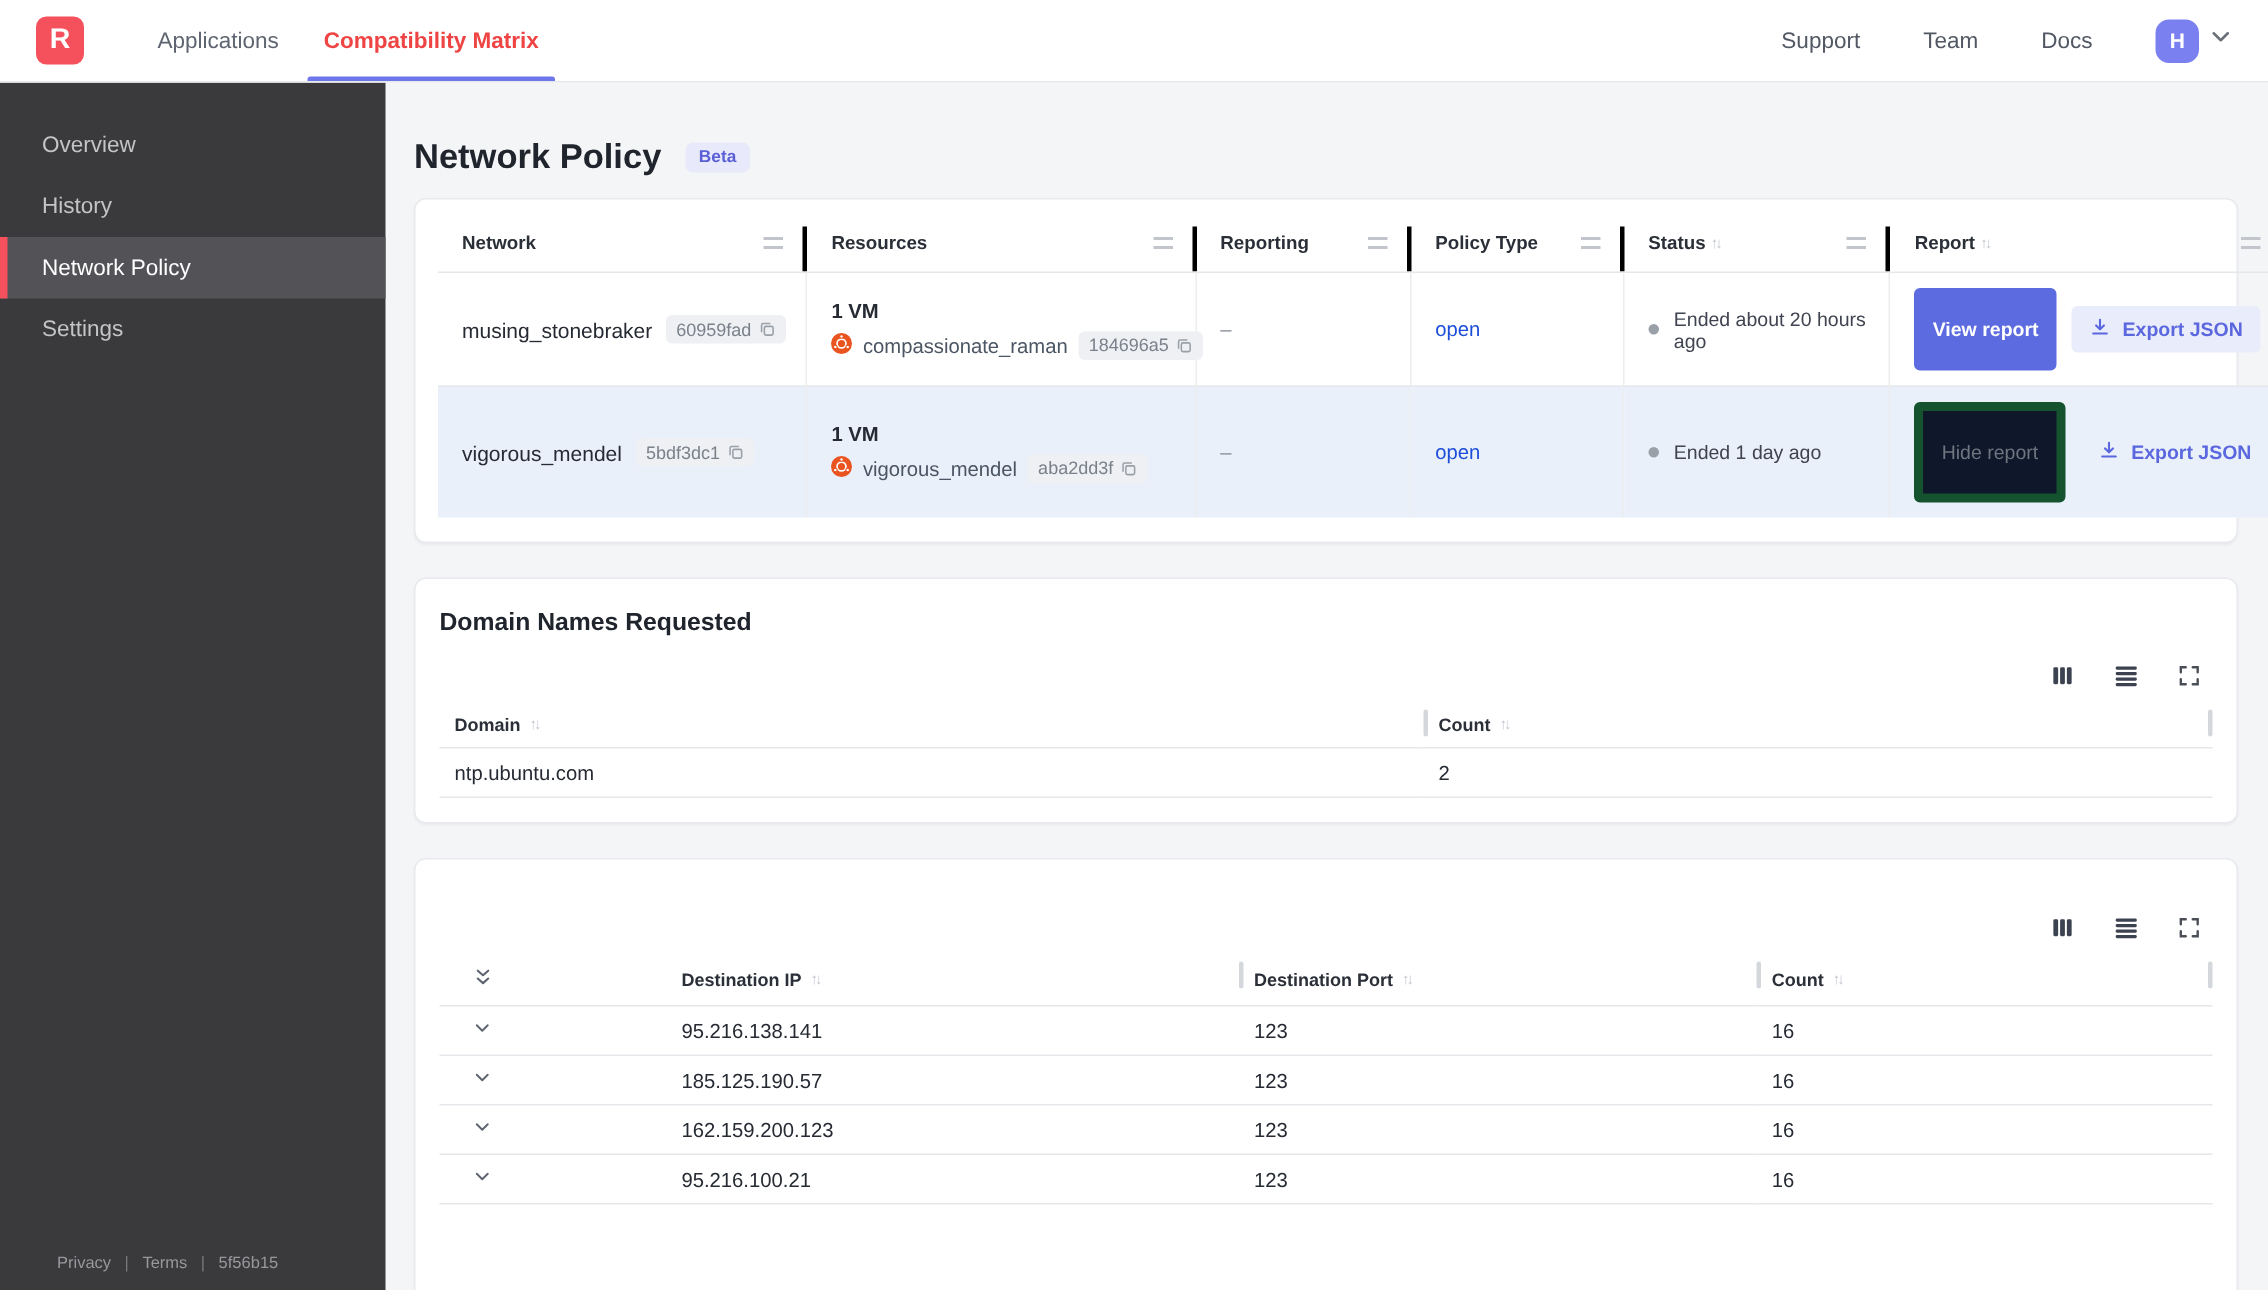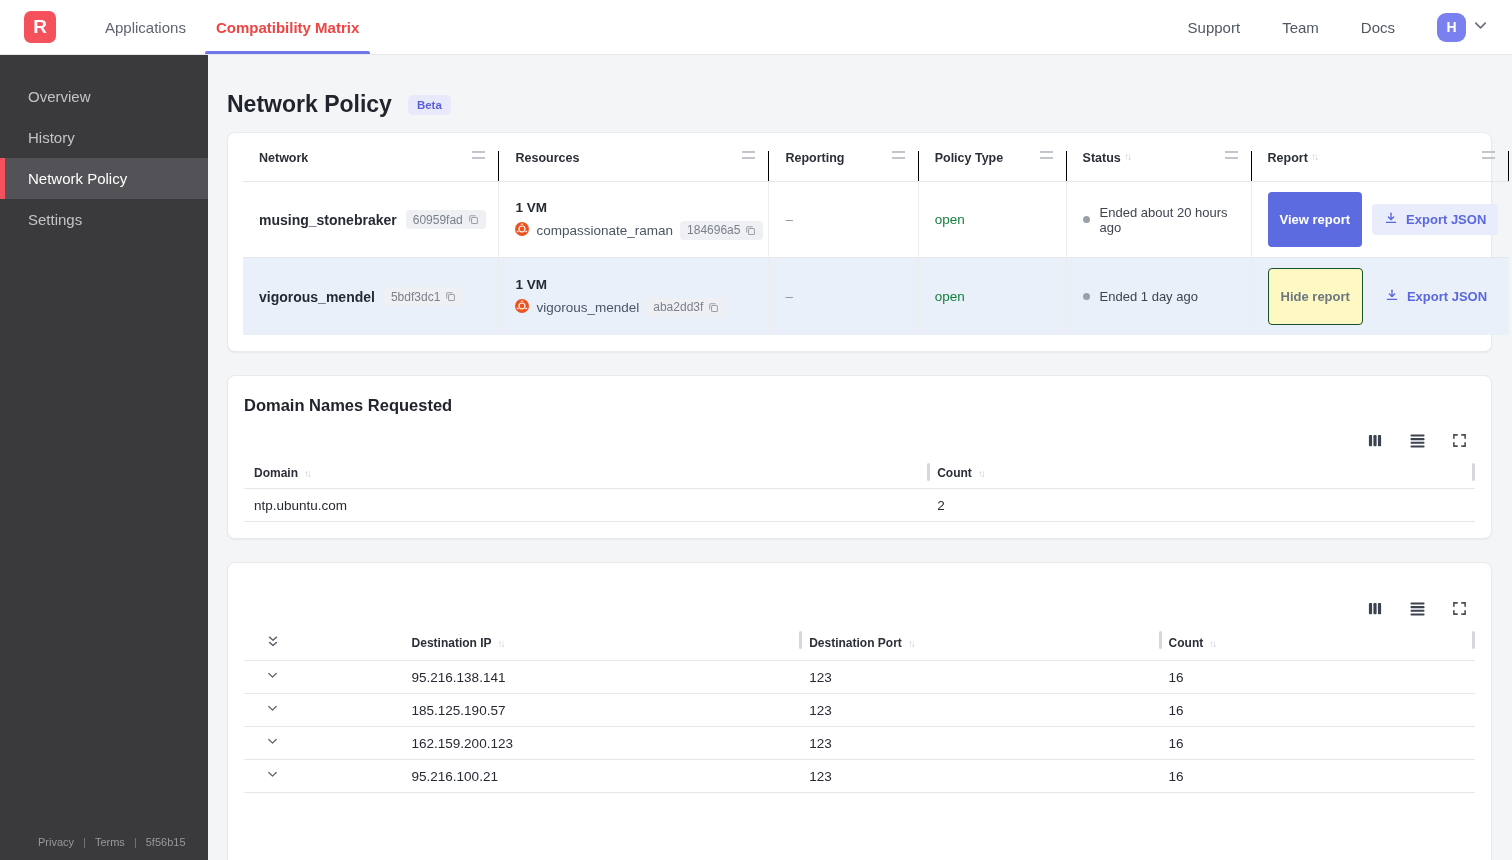--- a/index.html
+++ b/index.html
@@ -20,21 +20,21 @@
   .nav-tab{display:flex;align-items:center;padding:0 15px;font-size:15px;color:#5f6570;position:relative;cursor:pointer;}
   .nav-tab.active{color:#ef4444;font-weight:700;}
   .nav-tab.active .tab-underline{position:absolute;left:4px;right:4px;bottom:0;height:3px;background:#6d76ea;border-radius:2px 2px 0 0;}
   .nav-right{margin-left:auto;display:flex;align-items:center;gap:42px;}
   .nav-link{font-size:15px;color:#515763;cursor:pointer;}
   .user-wrap{display:flex;align-items:center;gap:7px;}
   .avatar{width:29px;height:29px;border-radius:9px;background:#7b80f0;color:#fff;font-size:14px;font-weight:600;display:flex;align-items:center;justify-content:center;}
 
   
   .app{display:flex;height:805px;}
-  .sidebar{width:208px;background:var(--sidebar-bg);flex:none;display:flex;flex-direction:column;}
+  .sidebar{width:257px;background:var(--sidebar-bg);flex:none;display:flex;flex-direction:column;}
   .side-items{margin-top:21px;}
   .side-item{height:41px;display:flex;align-items:center;padding-left:28px;font-size:15px;color:#c3c4c6;cursor:pointer;position:relative;}
   .side-item.active{background:var(--sidebar-active);color:#fff;}
   .side-item.active::before{content:"";position:absolute;left:0;top:0;bottom:0;width:5px;background:var(--logo-red);}
   .side-footer{margin-top:auto;padding:0 0 12px 38px;display:flex;gap:9px;align-items:center;font-size:11px;color:#97989b;}
   .side-footer .sep{color:#77787c;}
 
   .main{flex:1;padding:36px 20px 0 19px;overflow:hidden;}
 
   
@@ -47,39 +47,39 @@
   .card{background:#fff;border:1px solid var(--card-border);border-radius:8px;box-shadow:0 1px 2px rgba(20,24,40,.05);margin-top:14px;}
   .card+.card{margin-top:23px;}
   .card-pad{padding:20px 16px 16px;}
   .card-title{font-size:16.5px;font-weight:700;color:#20242c;}
   .card-toolbar{display:flex;justify-content:flex-end;align-items:center;gap:26px;margin:18px 8px 12px 0;}
   .tb-icon{cursor:pointer;display:flex;align-items:center;}
 
   
   .nt{margin:18px 0 0;}
   .nt-grid{display:grid;grid-template-columns:20.8% 21.9% 12.1% 12% 15% auto;}
-  .nt-hcell{display:flex;align-items:flex-start;height:30px;padding:0 6px 8px 16px;font-size:12.5px;font-weight:700;color:#2b2f38;border-right:1px solid #000000;}
+  .nt-hcell{display:flex;align-items:center;height:30px;padding:0 6px 8px 16px;font-size:12.5px;font-weight:700;color:#2b2f38;border-right:3px solid #000000;}
   .nt-hcell:last-child{border-right:1px solid #e2e4e8;}
   .nt-hcell .grow{flex:1;}
   .nt-cell{border-top:1px solid var(--border);border-right:1px solid var(--border-light);padding:10px 10px 10px 16px;min-height:54px;display:flex;align-items:center;font-size:13.5px;}
   .nt-cell:nth-child(6n){border-right:none;}
   .hl{background:var(--row-highlight);}
-  .net-name{font-weight:700;font-size:14px;color:#262a33;margin-right:9px;}
+  .net-name{font-weight:400;font-size:14px;color:#262a33;margin-right:9px;}
   .pill{background:#eef0f3;color:#7b818b;font-size:12px;padding:2.5px 7px;border-radius:4px;display:inline-flex;align-items:center;gap:5px;white-space:nowrap;}
   .res-lines{display:flex;flex-direction:column;gap:6px;}
   .res-title{font-weight:700;font-size:13.5px;color:#262a33;}
   .res-line{display:flex;align-items:center;gap:7px;color:#4b5563;}
   .dash{color:#8b919b;}
-  .policy{color:#15803d;}
+  .policy{color:#1d4ed8;}
   .status-wrap{display:flex;align-items:center;gap:10px;color:#3f4450;font-size:13px;}
   .dot{width:7px;height:7px;border-radius:50%;background:#9aa0a8;flex:none;}
   .report-wrap{display:flex;align-items:center;gap:10px;}
   .btn{font-size:13px;font-weight:600;border-radius:4px;padding:20px 12px;cursor:pointer;border:none;font-family:inherit;white-space:nowrap;}
   .btn-primary{background:var(--accent);color:#fff;}
-  .btn-outline{background:#fef9c3;color:#6e7680;border:1px solid #14532d;font-weight:700;}
+  .btn-outline{background:#0f172a;color:#6e7680;border:6px solid #14532d;font-weight:400;}
   .export-btn{display:inline-flex;align-items:center;gap:8px;color:#5b67de;font-size:13px;font-weight:600;border-radius:4px;padding:7px 12px;cursor:pointer;white-space:nowrap;}
   .export-btn.pill-bg{background:var(--accent-light);}
 
   
   .dt{width:100%;border-collapse:collapse;table-layout:fixed;}
   .dt th{font-size:12px;font-weight:700;color:#2b2f38;text-align:left;padding:6px 8px 8px 10px;border-bottom:1px solid var(--border);position:relative;height:28px;}
   .dt th .sep{position:absolute;left:0;top:3px;width:3px;height:18px;background:#d4d7dc;border-radius:2px;}
   .dt th .sep-r{position:absolute;right:0;top:3px;width:3px;height:18px;background:#d4d7dc;border-radius:2px;}
   .dt td{font-size:13.5px;color:#262a33;padding:0 8px 0 10px;height:33px;border-bottom:1px solid var(--border);}
   .hcell-inner{display:inline-flex;align-items:center;gap:6px;}

